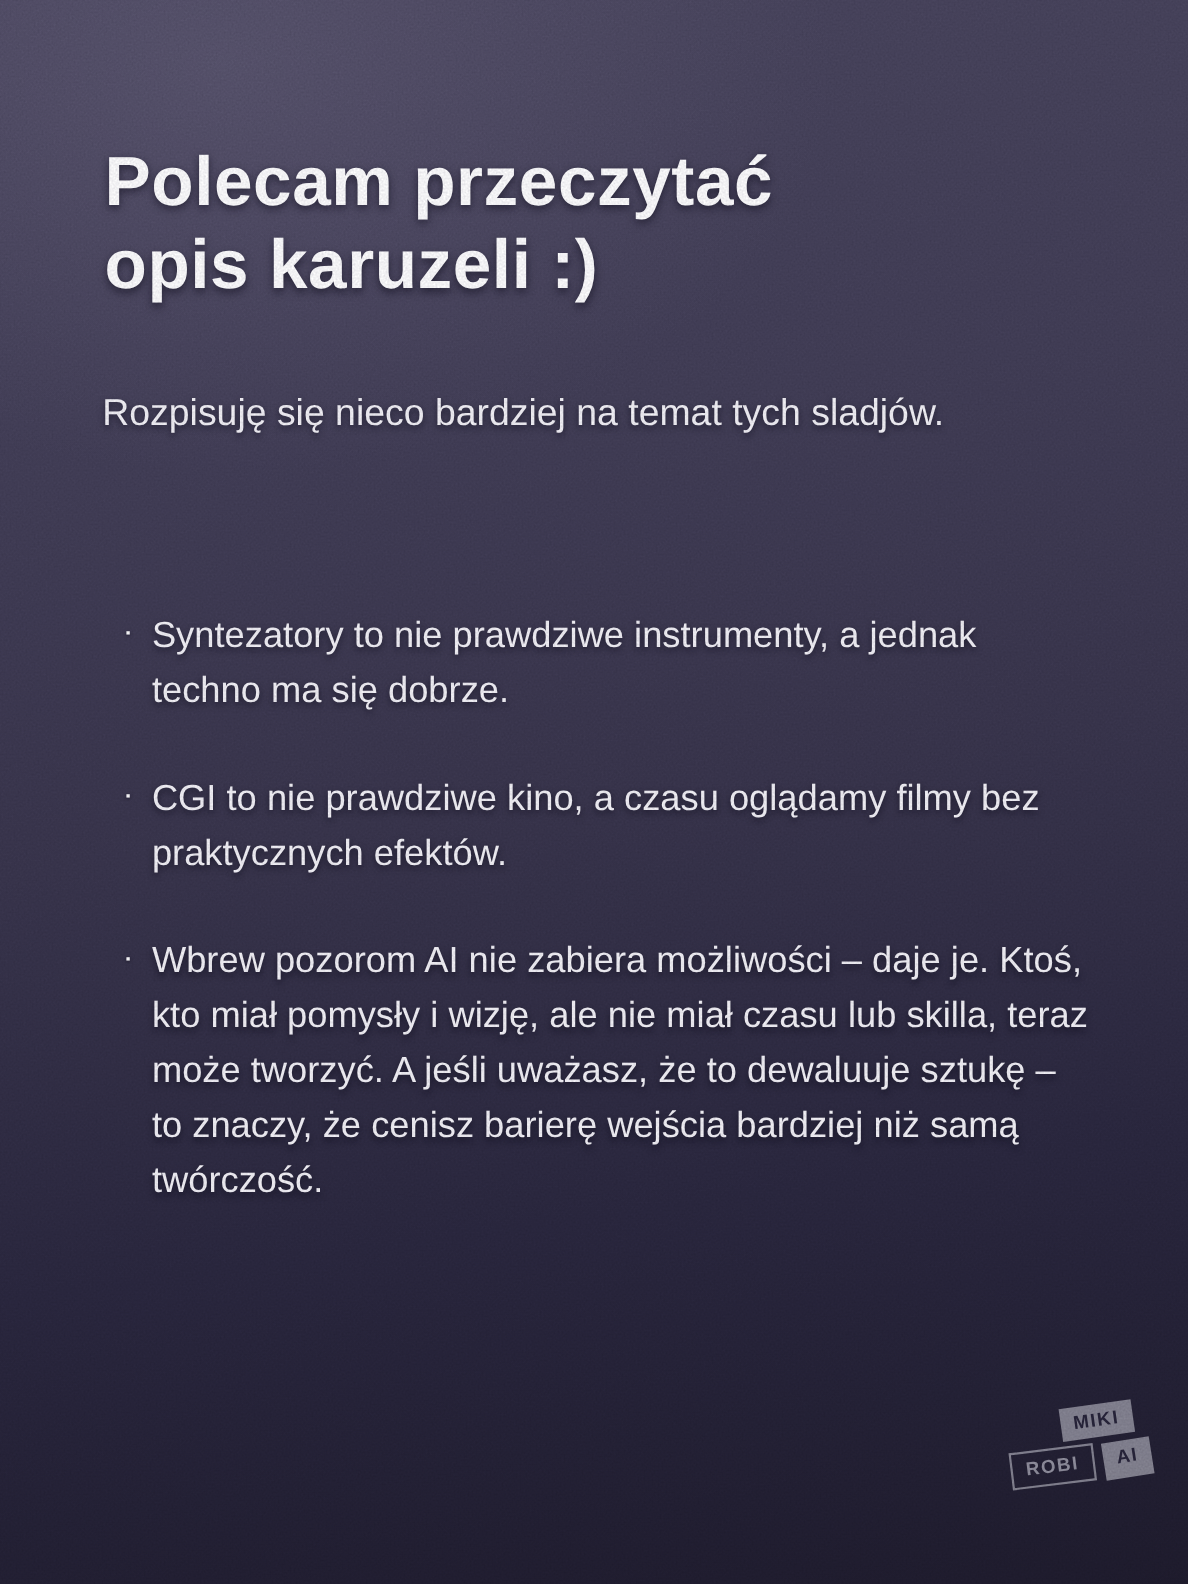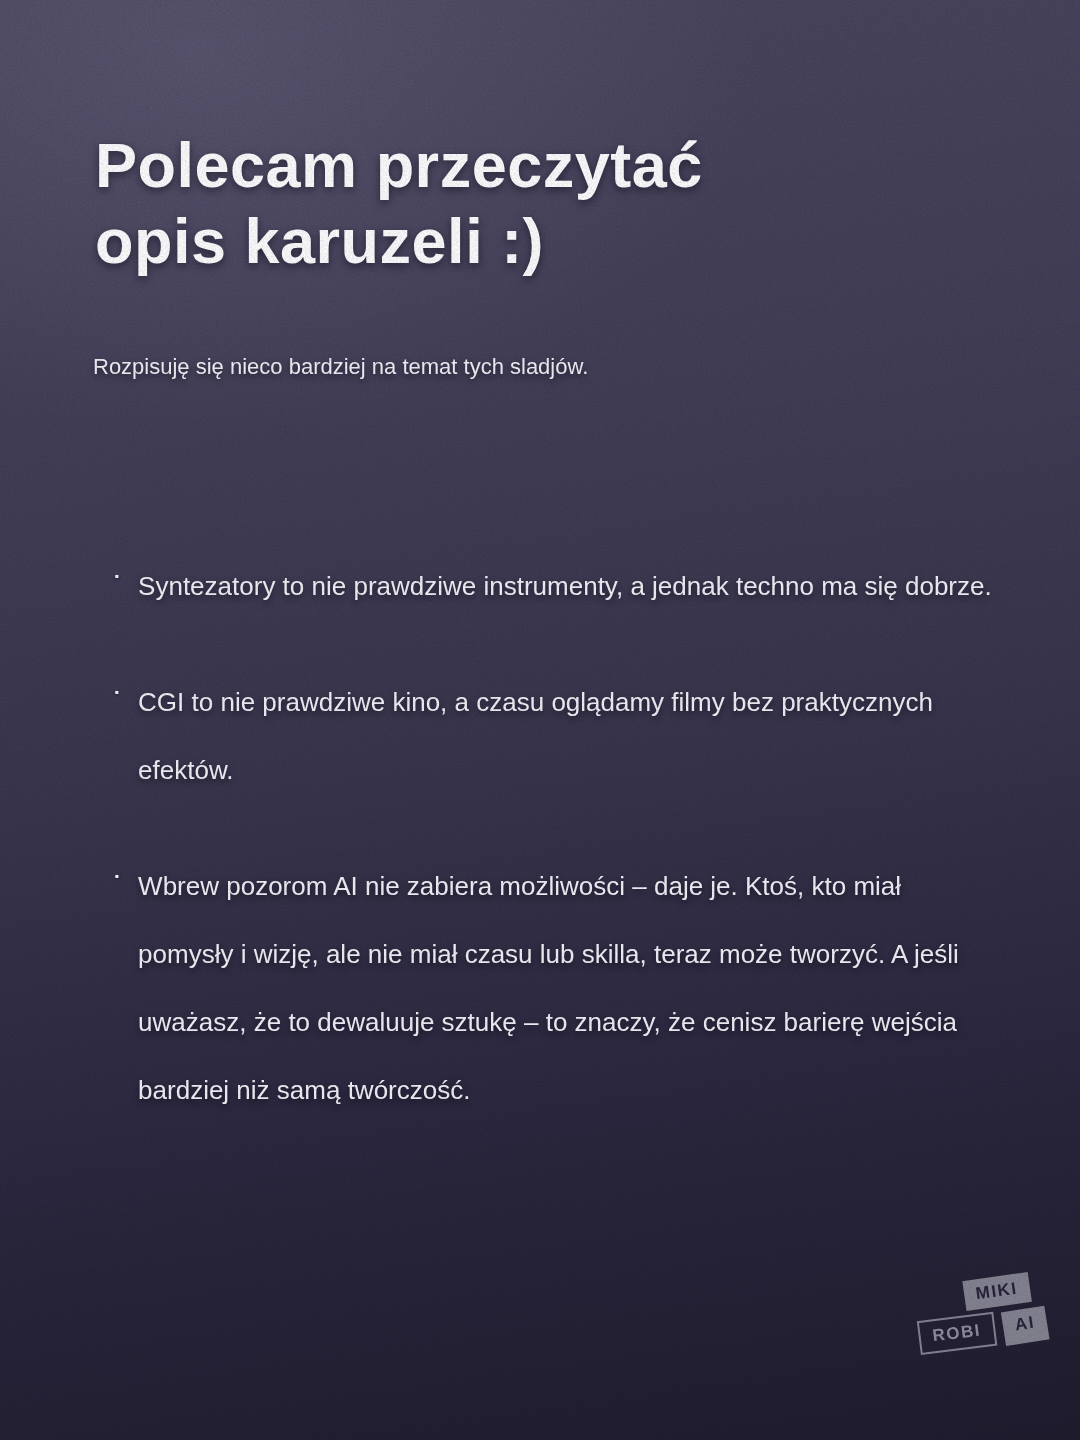--- a/index.html
+++ b/index.html
@@ -47,21 +47,21 @@
     color: #ffffff;
     white-space: pre-line;
     text-shadow: 0 3px 8px rgba(10,8,22,0.55);
   }
   .subtitle {
     position: absolute;
     left: 93px;
     top: 352px;
     margin: 0;
     width: 900px;
-    font-size: 22px;
+    font-size: 34px;
     line-height: 1.4;
     font-weight: 400;
     color: #f4f3f7;
     text-shadow: 0 3px 6px rgba(10,8,22,0.55);
   }
   .bullets {
     position: absolute;
     left: 113px;
     top: 552px;
     width: 880px;
@@ -80,22 +80,22 @@
     flex: 0 0 auto;
     font-size: 20px;
     line-height: 47px;
     color: #ffffff;
     margin-right: 18px;
     transform: scale(0.6);
     transform-origin: center 24px;
     text-shadow: 0 2px 5px rgba(10,8,22,0.55);
   }
   .bullet-text {
-    font-size: 26px;
-    line-height: 68px;
+    font-size: 33px;
+    line-height: 50px;
     font-weight: 400;
     color: #f4f3f7;
     text-shadow: 0 3px 6px rgba(10,8,22,0.55);
   }
   
   .logo {
     position: absolute;
     right: 76px;
     bottom: 92px;
     transform: rotate(-8deg);

